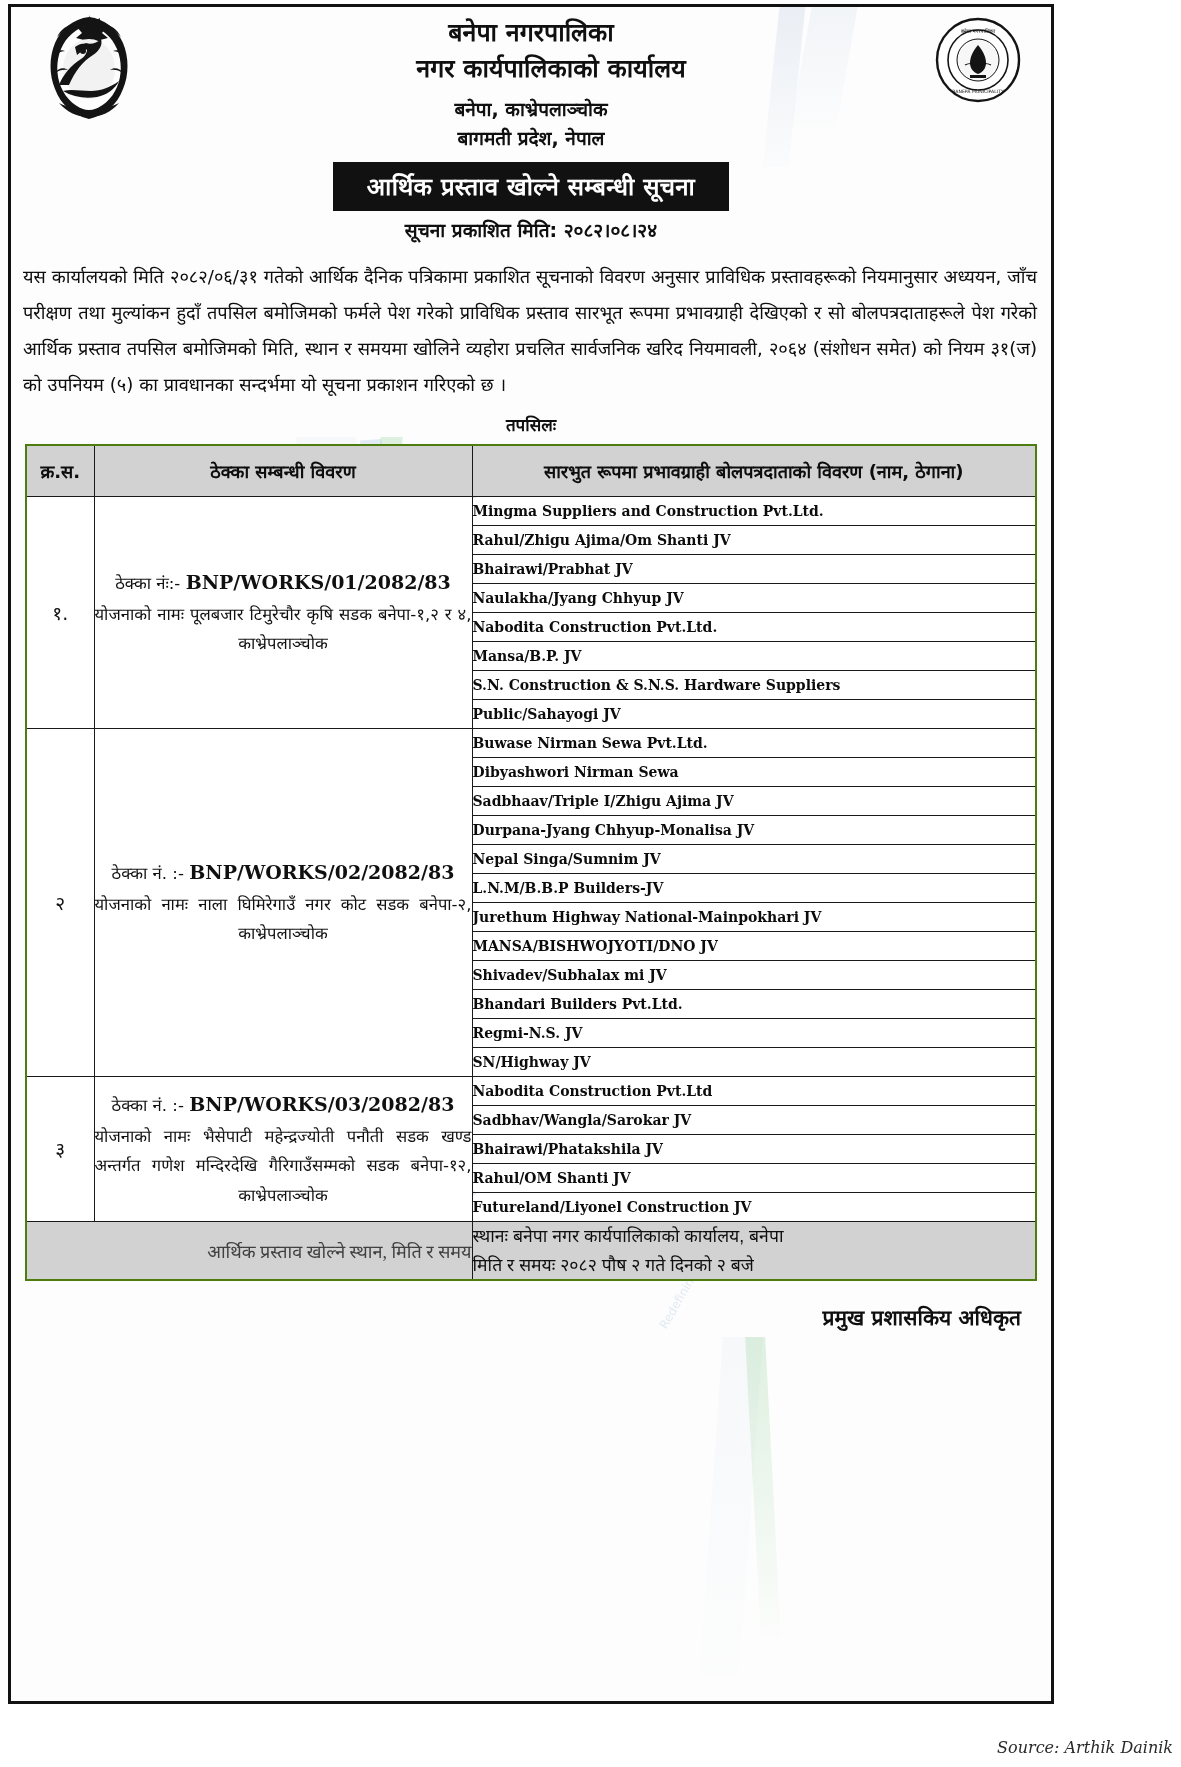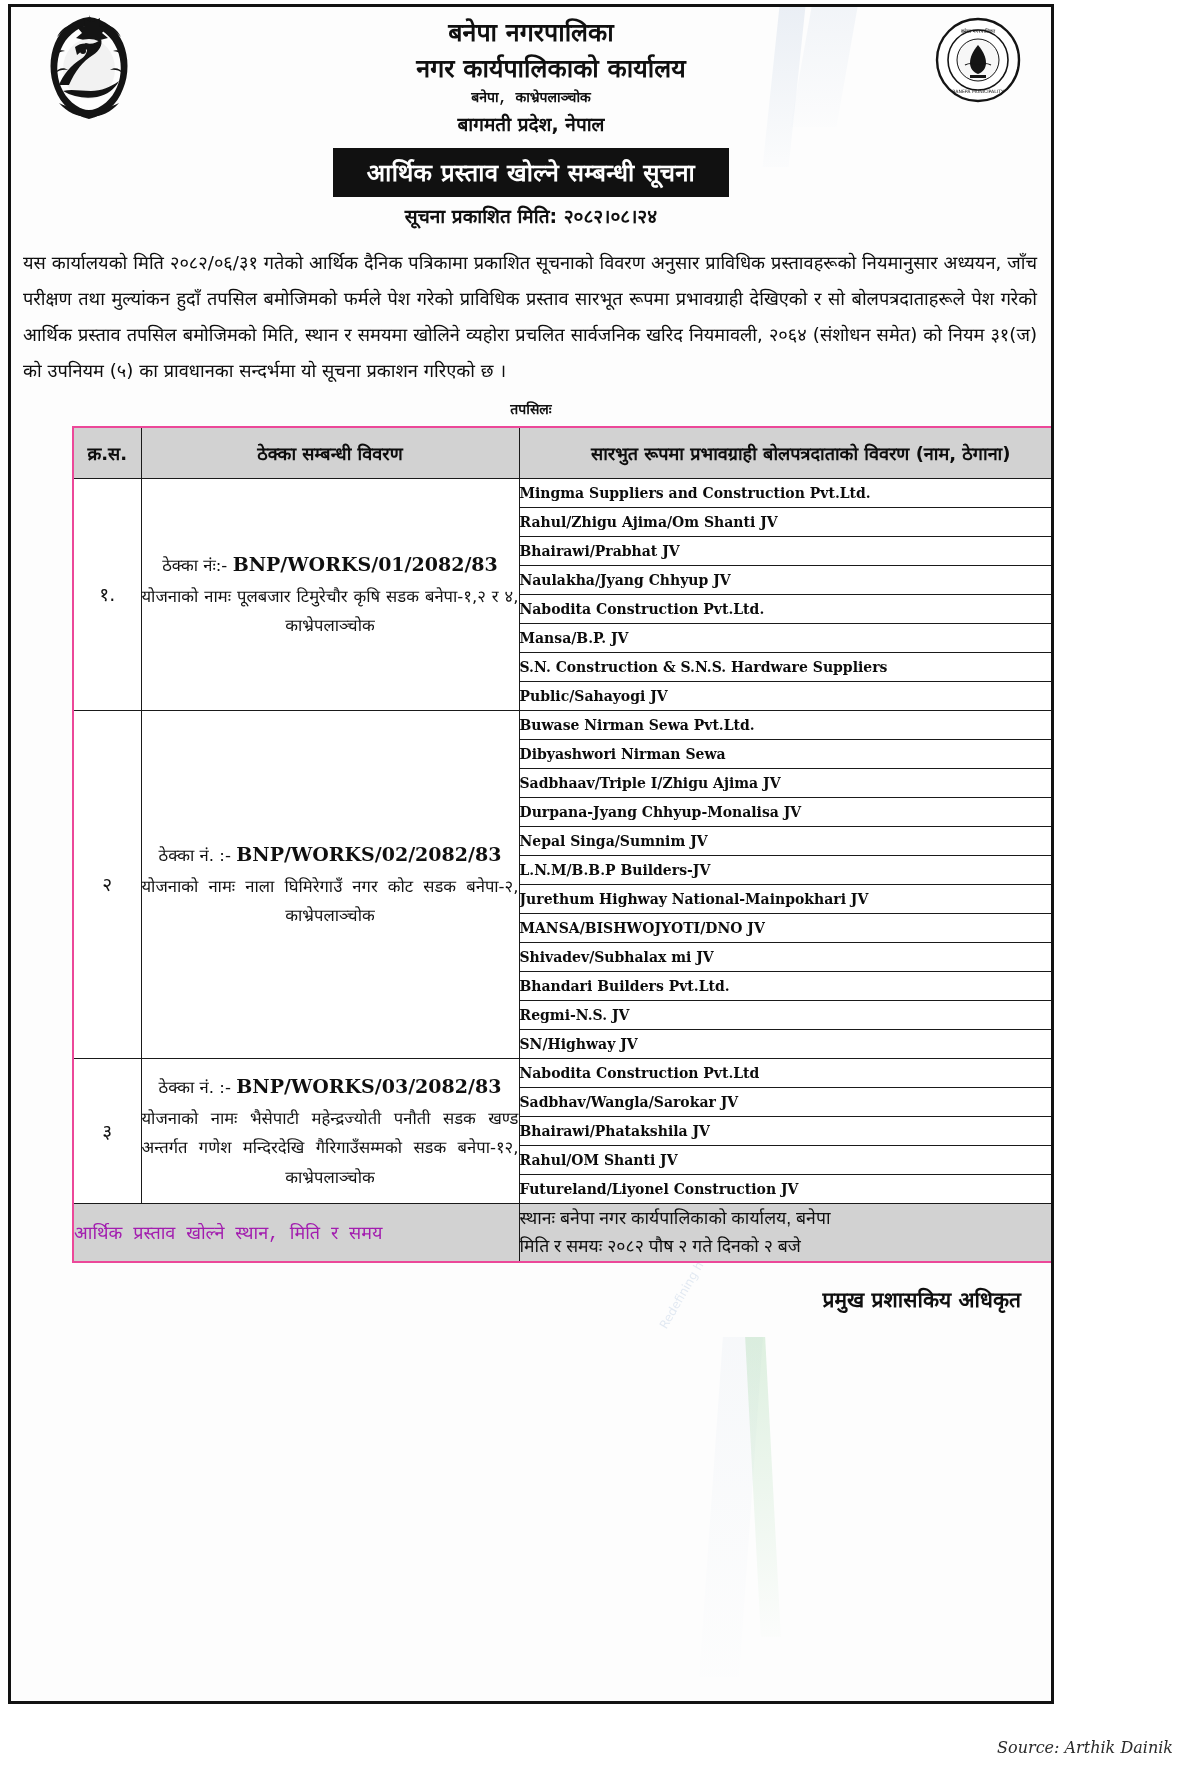--- a/index.html
+++ b/index.html
@@ -90,21 +90,21 @@
   .emblem-right { right: 30px; top: 10px; }
 
   .org-line {
     font-family: "DejaVu Sans", sans-serif;
     font-weight: bold;
     color: #101010;
     line-height: 1.42;
   }
   .org-1 { font-size: 25px; }
   .org-2 { font-size: 25px; padding-left: 40px; }
-  .org-3 { font-size: 14px; margin-top: 3px; font-family: Liberation Mono, monospace; }
+  .org-3 { font-size: 19px; margin-top: 10px; }
   .org-4 { font-size: 19px; margin-top: 2px; }
 
   .title-bar {
     display: inline-block;
     background: #111111;
     color: #ffffff;
     font-family: "DejaVu Sans", sans-serif;
     font-weight: bold;
     font-size: 24px;
     padding: 7px 34px 9px 34px;
@@ -130,38 +130,37 @@
     line-height: 1.98;
     text-align: justify;
     text-justify: inter-word;
   }
   .tapsil {
     position: relative;
     z-index: 3;
     text-align: center;
     font-family: "DejaVu Sans", sans-serif;
     font-weight: bold;
-    font-size: 14px;
+    font-size: 17px;
     color: #0f0f0f;
     margin-top: 10px;
     margin-bottom: 8px;
   }
 
   
   .tbl-wrap {
     position: relative;
     z-index: 3;
     margin: 0 14px 0 14px;
   }
   table.notice {
     width: 100%;
     border-collapse: collapse;
     table-layout: fixed;
-    border: 2px solid #ec4899;
-    margin-left: 47px;
+    border: 2px solid #4d7c0f;
   }
   table.notice td, table.notice th {
     border: 1.6px solid #1a1a1a;
     vertical-align: middle;
     padding: 0;
   }
   .col-sn   { width: 68px; }
   .col-desc { width: 378px; }
 
   thead td {
@@ -212,24 +211,24 @@
     padding: 5px 4px 5px 10px;
     height: 28px;
     background: #fff;
     white-space: nowrap;
     overflow: hidden;
     border-radius: 7px;
   }
   
   .foot-left {
     background: #d2d2d2;
-    text-align: left;
-    font-family: Liberation Mono, monospace;
+    text-align: right;
+    font-family: Liberation Serif, serif;
     font-size: 18px;
-    color: #a21caf;
+    color: #404040;
     padding: 16px 8px;
   }
   .foot-right {
     background: #d2d2d2;
     font-family: Liberation Sans, sans-serif;
     font-size: 17.6px;
     color: #0f0f0f;
     padding: 12px 10px 12px 16px;
     line-height: 1.62;
   }

